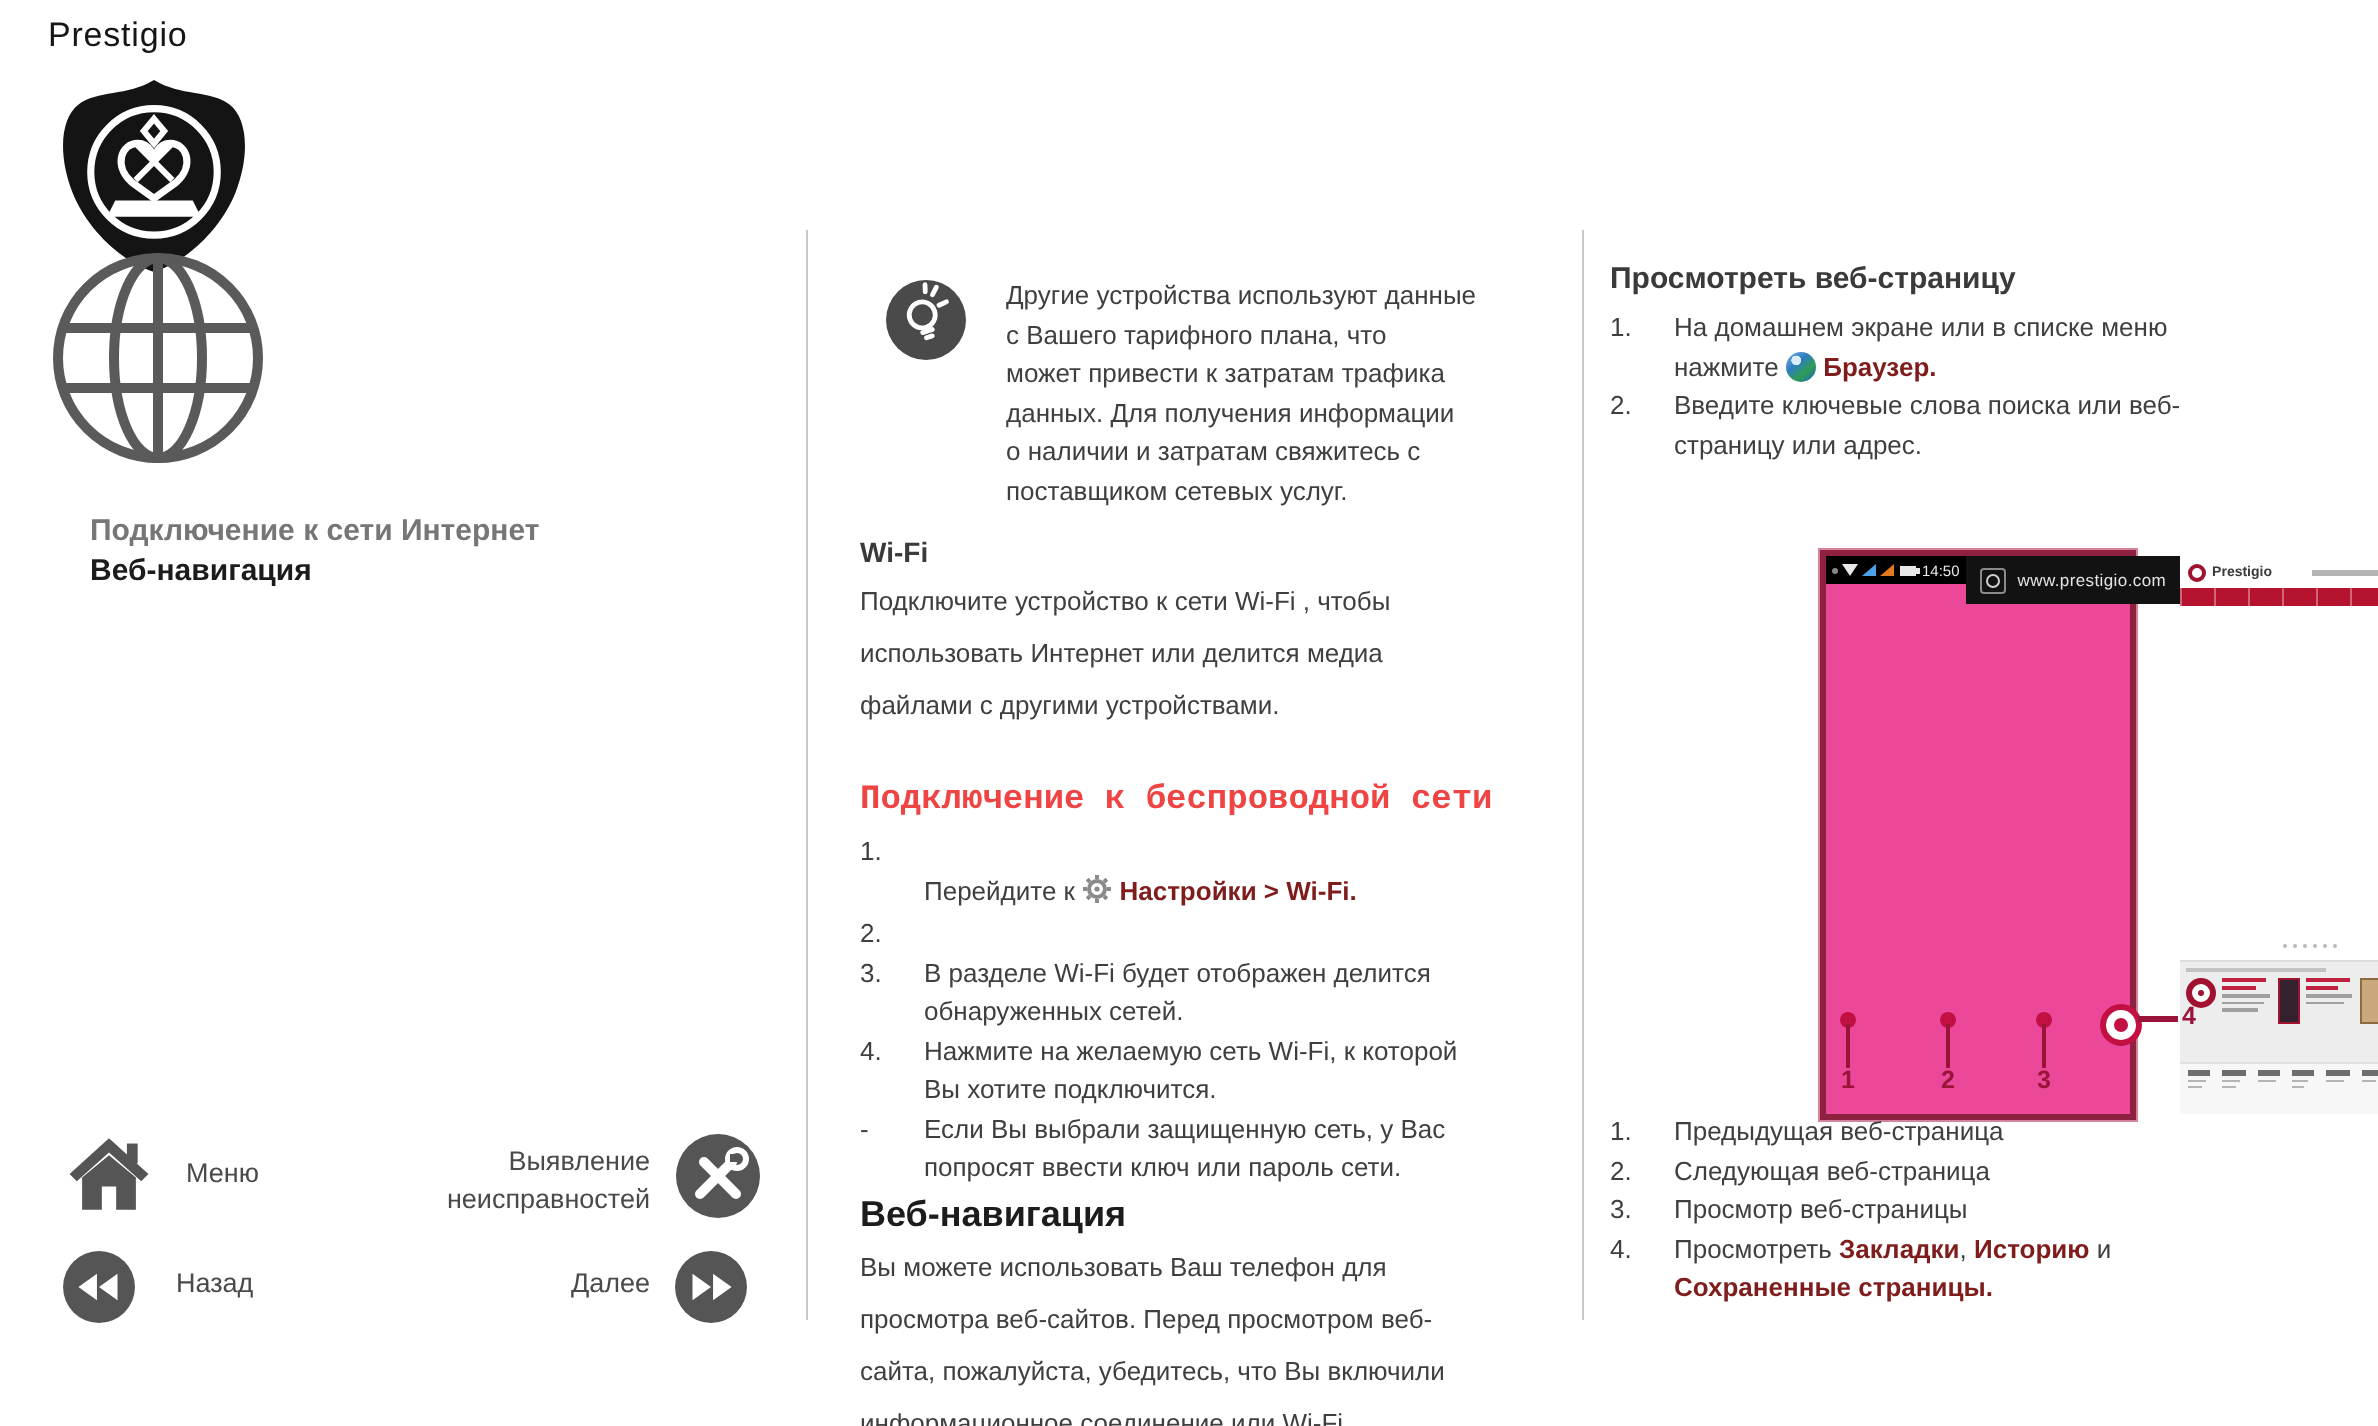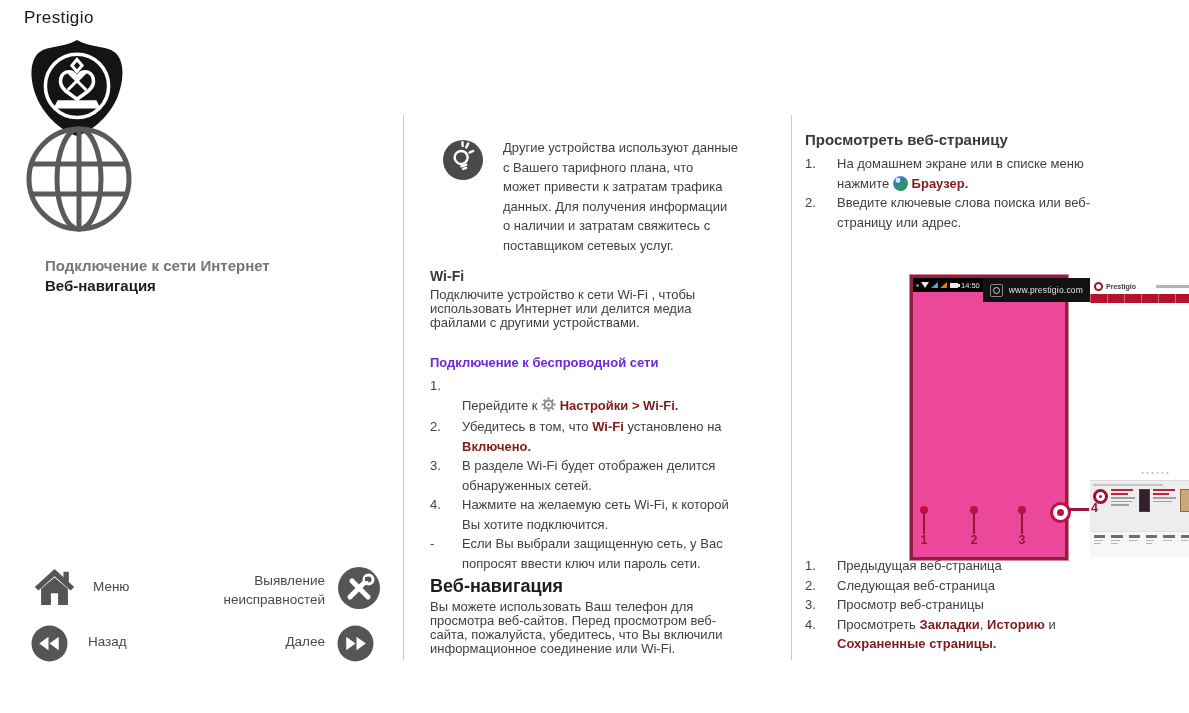--- a/index.html
+++ b/index.html
@@ -18,22 +18,22 @@
   .navlbl{font-size:13.5px;color:#4a4a4a;}
   .abs{position:absolute;}
   .tright{text-align:right;}
 
   
   .midcol{position:absolute;left:430px;top:138px;width:358px;}
   .tiprow{display:flex;margin-bottom:13px;}
   .tip-ic{flex:none;width:40px;height:40px;border-radius:50%;background:#4a4a4a;margin:2px 0 0 13px;}
   .tiptxt{margin-left:20px;font-size:13px;line-height:19.5px;width:288px;}
   .h-wifi{font-size:14px;font-weight:bold;color:#3a3a3a;margin:5px 0 4px 0;}
-  .para{font-size:13px;line-height:14px;}
-  .h-sub{font-size:13px;font-weight:bold;color:#6d28d9;margin:25px 0 6px 0;}
+  .para{font-size:13px;line-height:26px;}
+  .h-sub{font-size:17px;font-weight:bold;color:#ef4444;margin:25px 0 6px 0;font-family:Liberation Mono, monospace;}
   .li{display:flex;font-size:13px;line-height:19.5px;}
   .li .num{flex:none;width:32px;}
   .li .txt{white-space:pre-line;}
   .rich-b{font-weight:bold;color:#7f1d1d;}
   .h-webnav{font-size:18px;font-weight:bold;color:#1c1c1c;margin:3px 0 4px 0;line-height:20px;}
   .inline-ic{display:inline-block;vertical-align:-2px;}
 
   
   .rightcol{position:absolute;left:805px;top:131px;width:380px;}
   .h-right{font-size:15px;font-weight:bold;color:#3a3a3a;margin-bottom:6px;}
@@ -235,22 +235,20 @@
                 <line x1="11" y1="11" x2="12.4" y2="12.4"></line>
                 <line x1="12.4" y1="2.6" x2="11" y2="4"></line>
                 <line x1="4" y1="11" x2="2.6" y2="12.4"></line>
               </g>
               <circle cx="7.5" cy="7.5" r="1.3" fill="#8a8a8a"></circle>
             </svg></span> <span><span class="rich-b">Настройки &gt; Wi-Fi.</span></span>
       </span>
     </div>
     <div class="li">
       <span class="num">2.</span>
-      <span class="txt"><span>Убедитесь в том, что </span><span class="rich-b">Wi-Fi</span><span> установлено на
-</span><span class="rich-b">Включено.</span></span>
     </div>
     <div class="li">
       <span class="num">3.</span>
       <span class="txt"><span>В разделе Wi-Fi будет отображен делится
 обнаруженных сетей.</span></span>
     </div>
     <div class="li">
       <span class="num">4.</span>
       <span class="txt"><span>Нажмите на желаемую сеть Wi-Fi, к которой
 Вы хотите подключится.</span></span>

